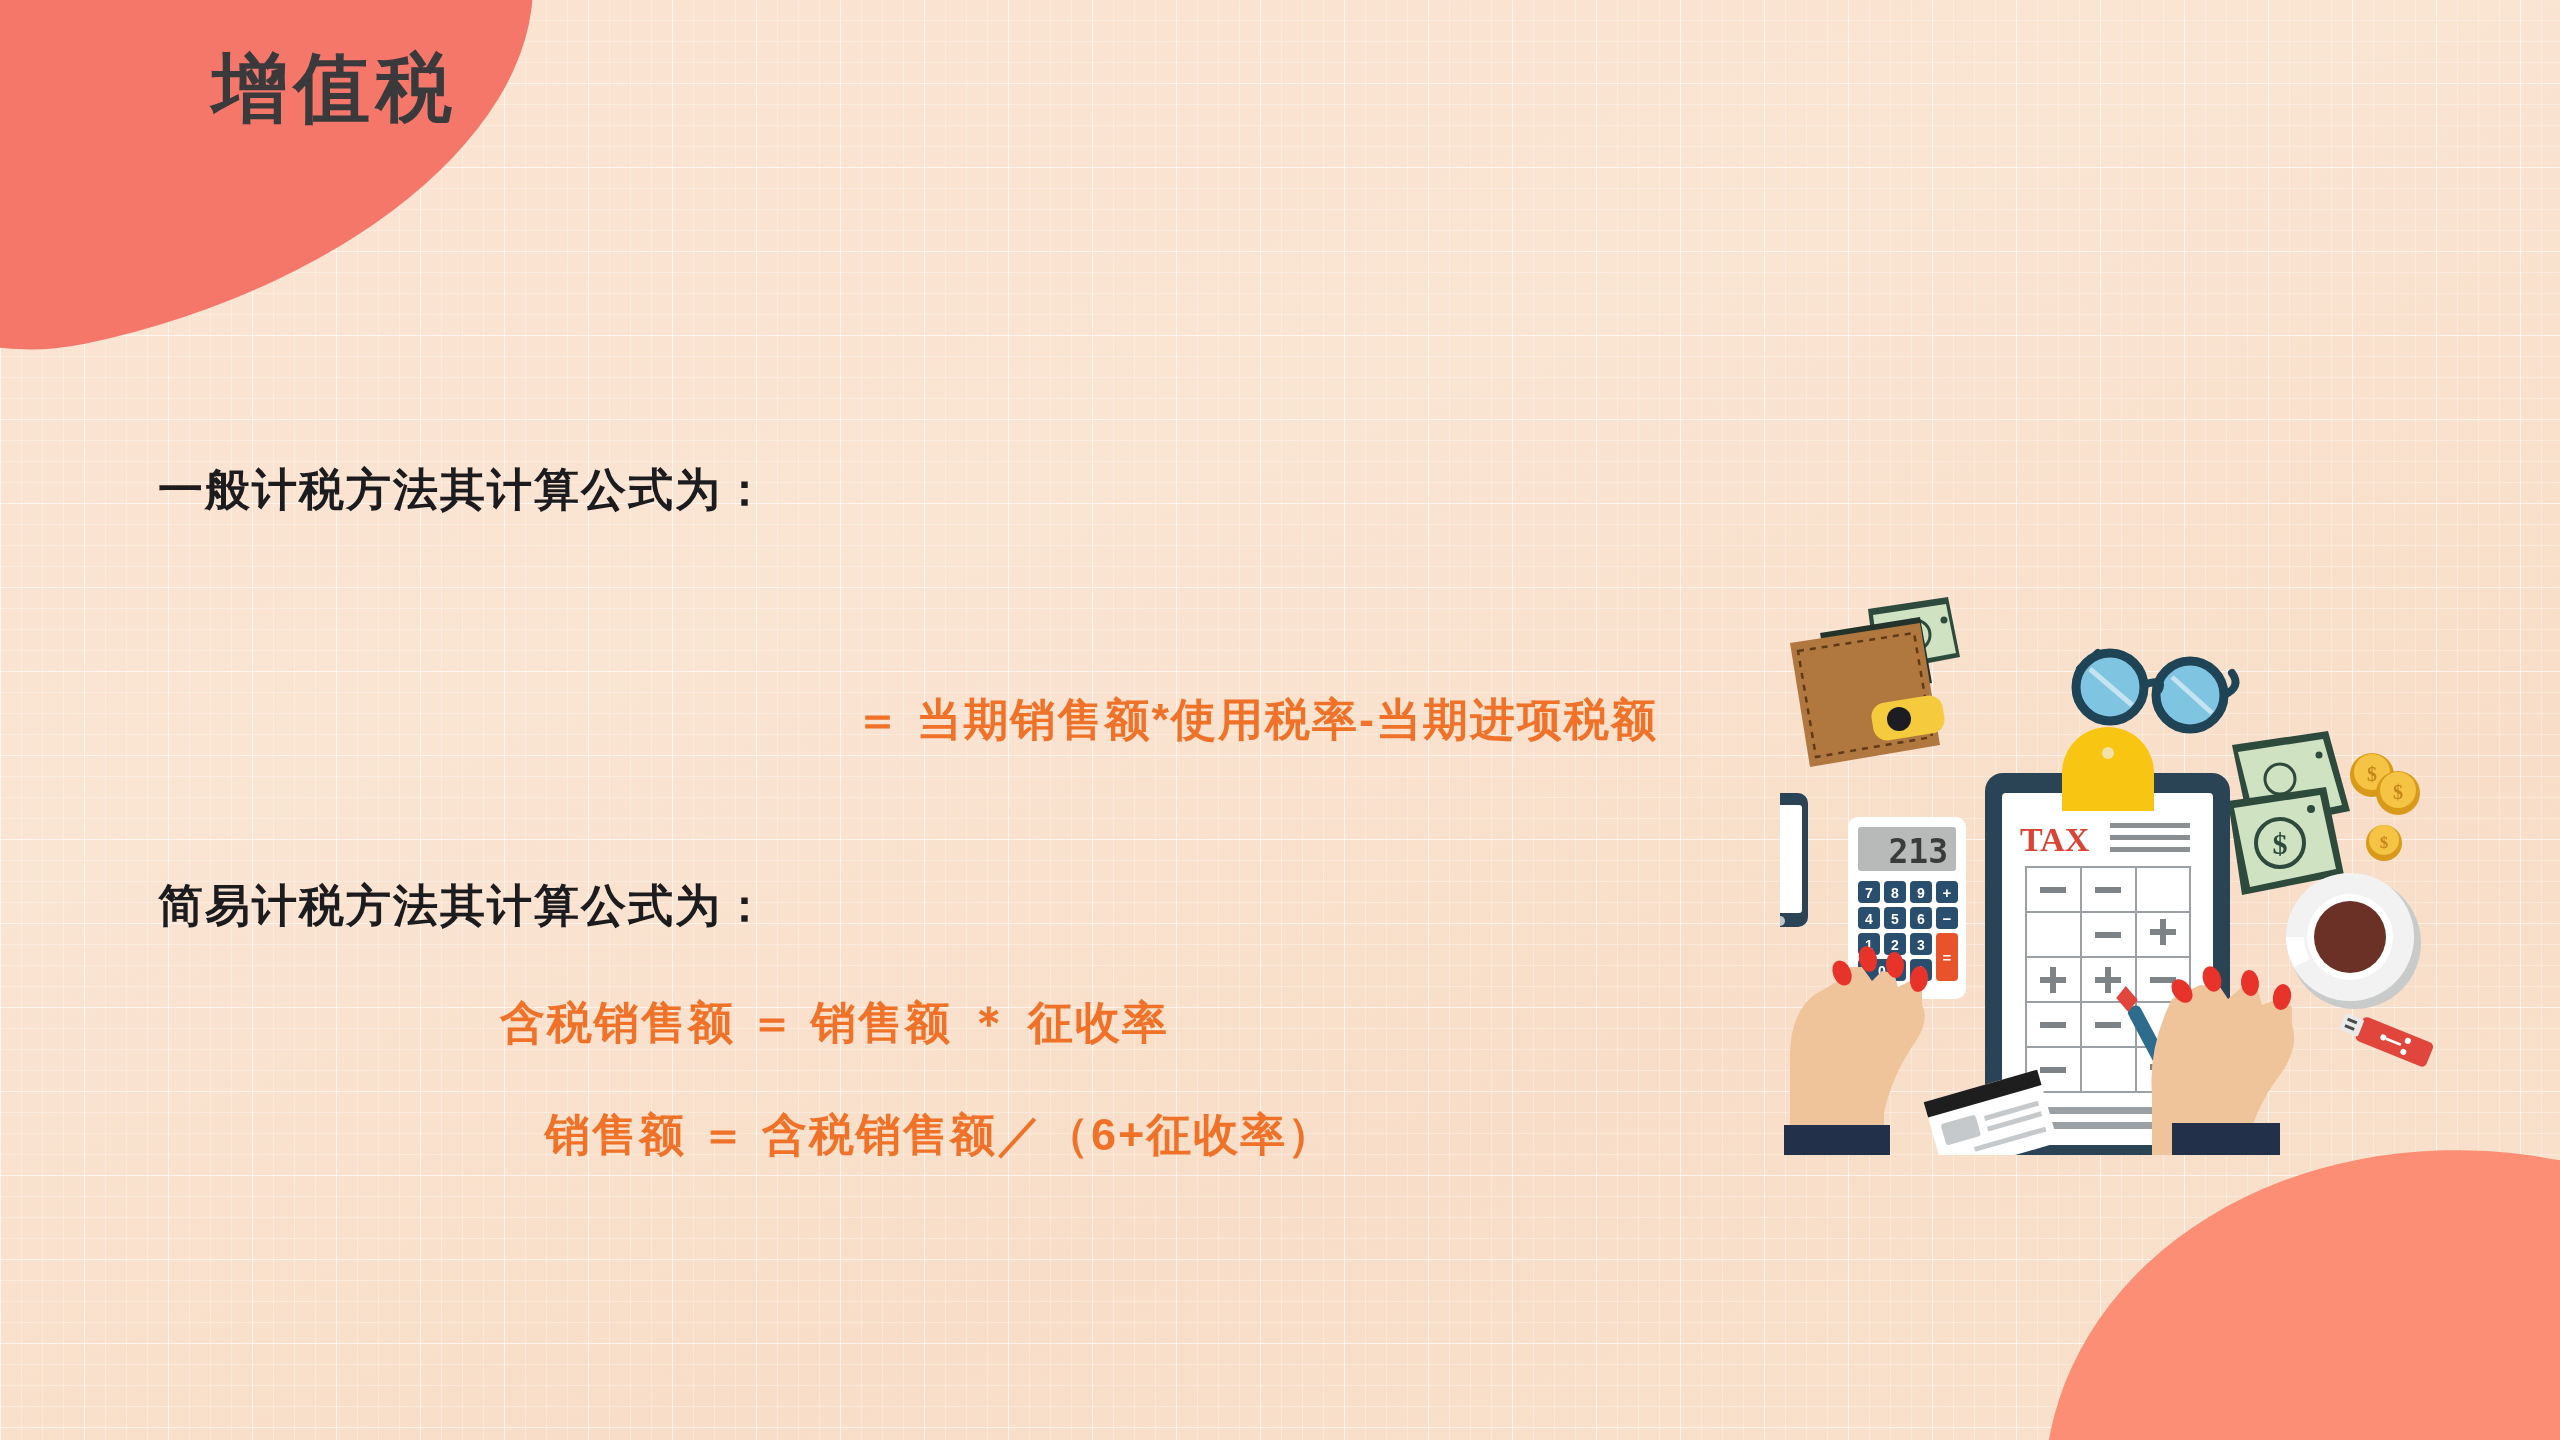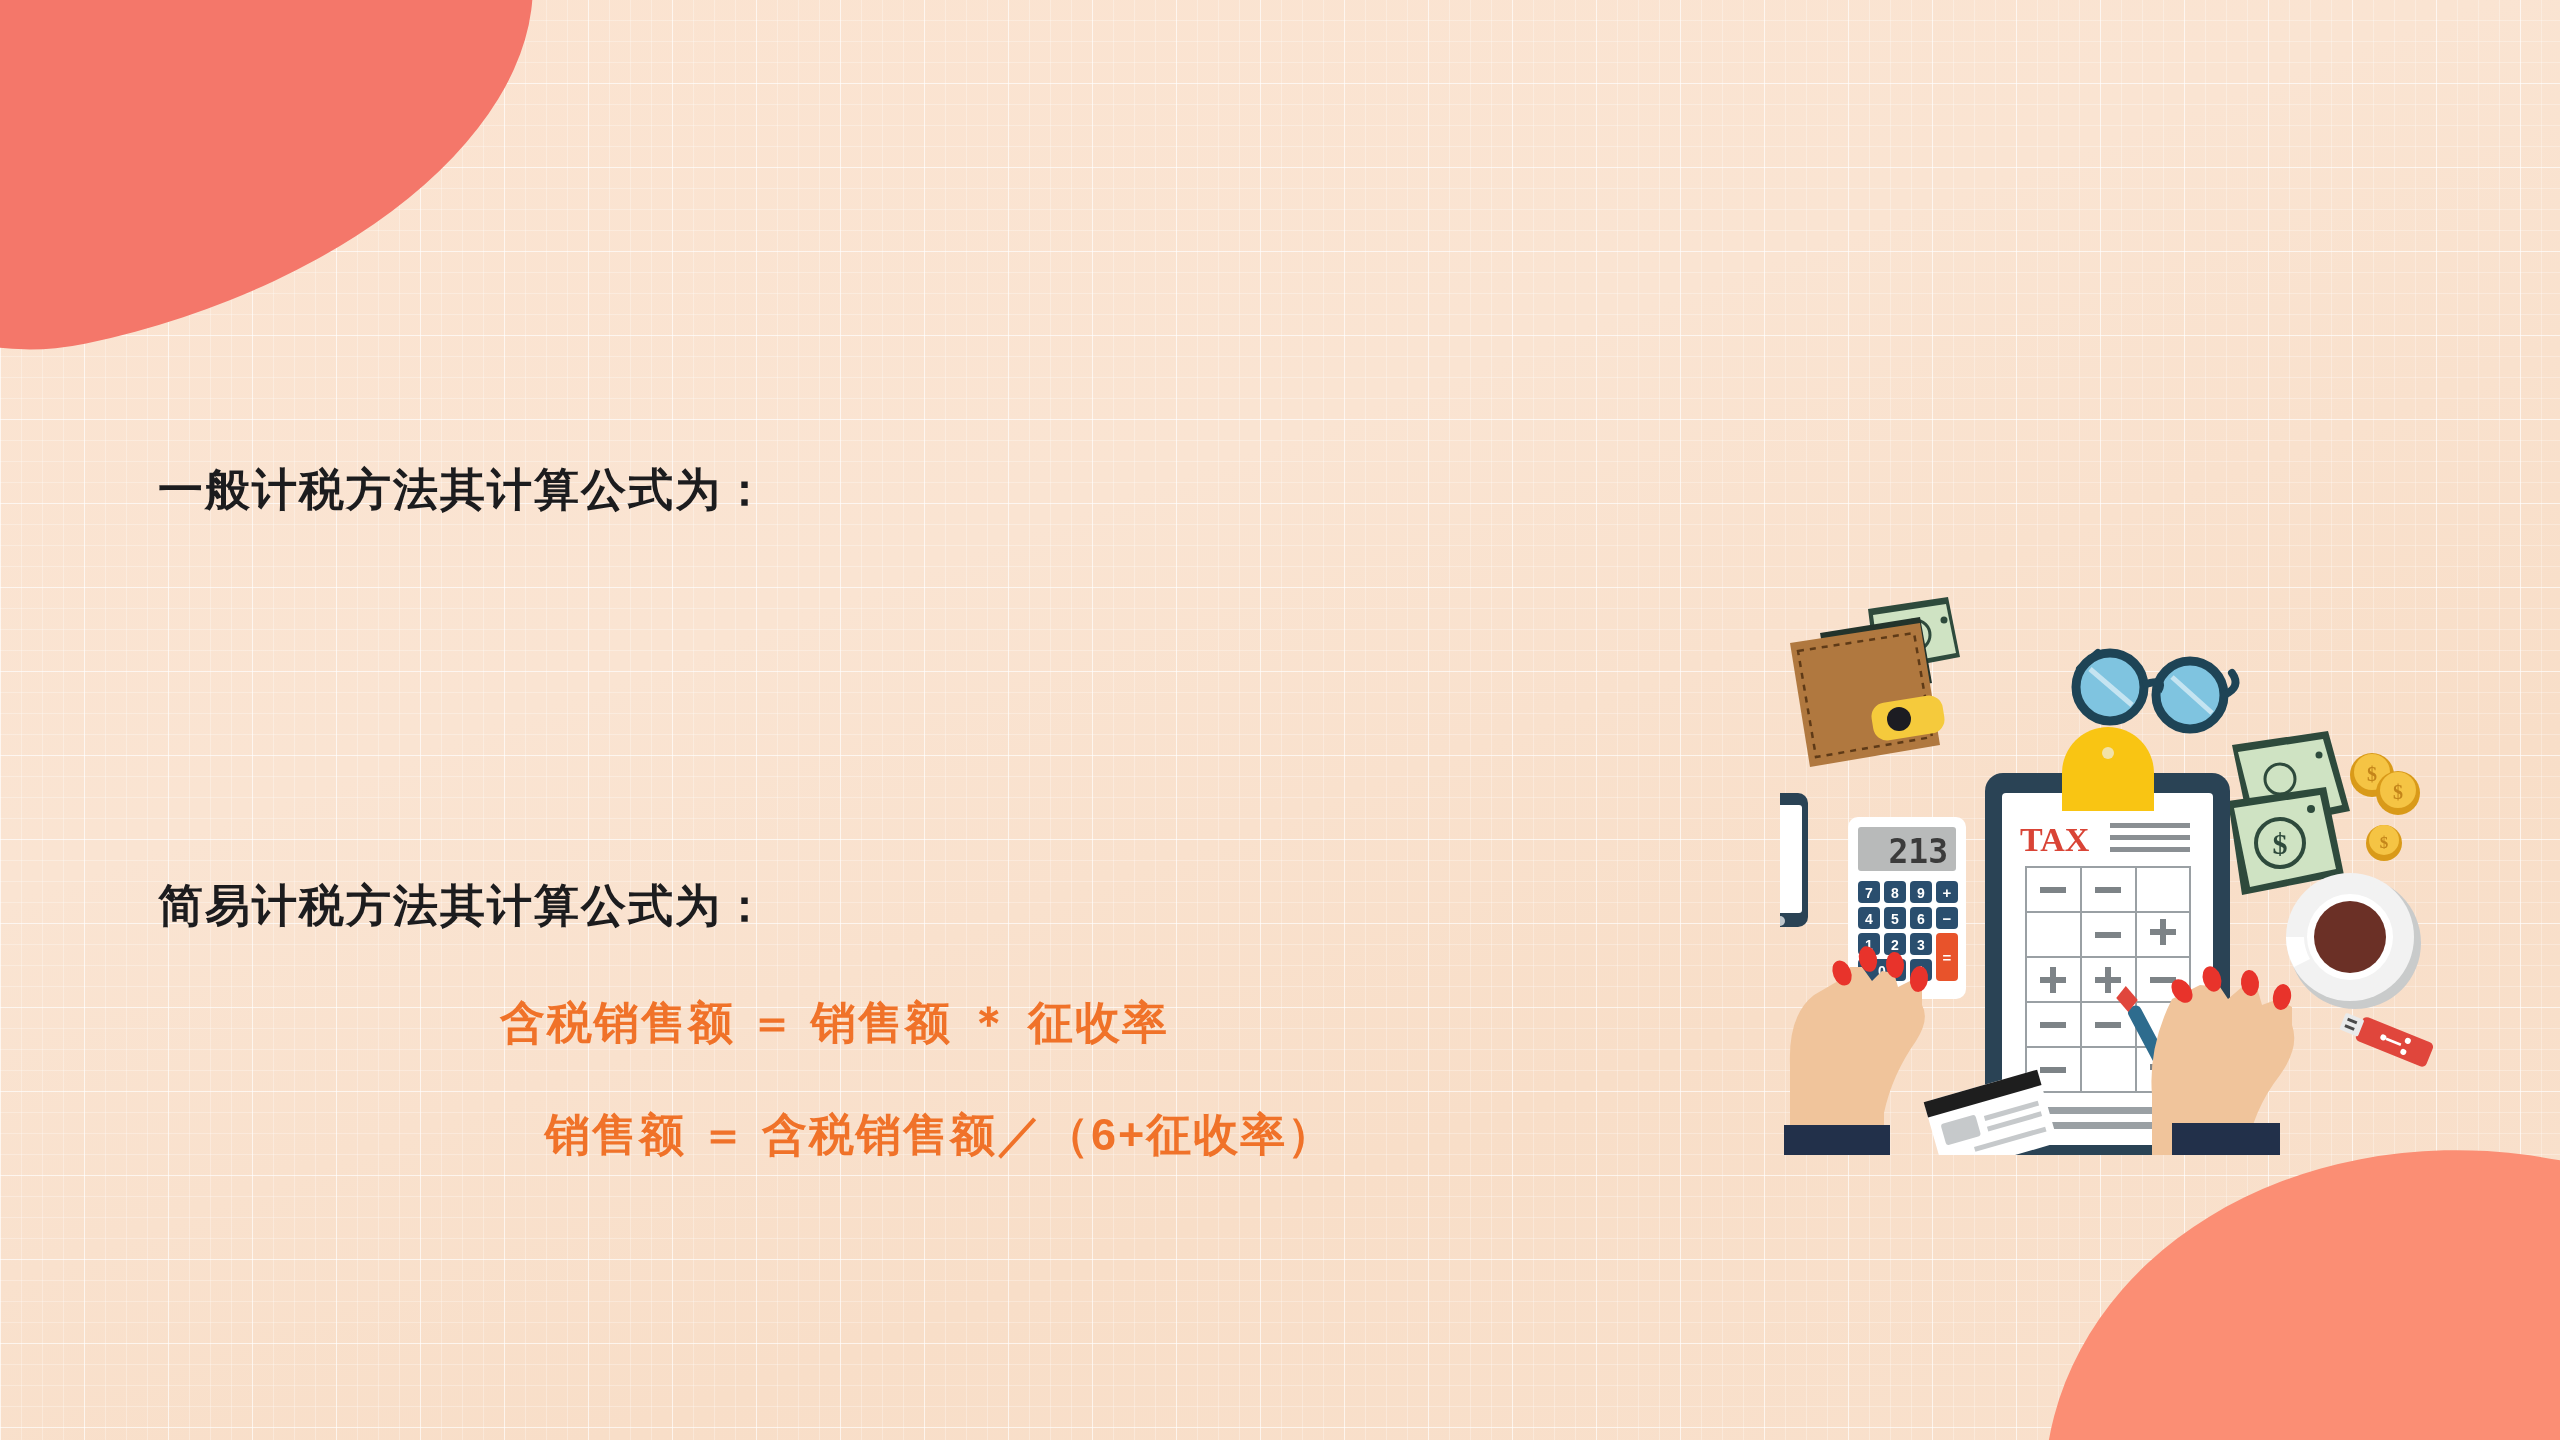--- a/index.html
+++ b/index.html
@@ -67,22 +67,24 @@
   .illu > *{position:absolute;}
 </style>
 </head>
 <body>
 
 <div class="slide">
 
   <div class="blob-tl"></div>
   <div class="blob-br"></div>
 
+  <div class="page-title">增值税</div>
 
   <div class="lead l1">一般计税方法其计算公式为：</div>
+  <div class="formula f2">＝ 当期销售额*使用税率-当期进项税额</div>
 
   <div class="lead l2">简易计税方法其计算公式为：</div>
   <div class="formula f3">含税销售额 ＝ 销售额 ＊ 征收率</div>
   <div class="formula f4">销售额 ＝ 含税销售额／（6+征收率）</div>
 
   <div class="illu">
     <svg width="700" height="560" viewBox="0 0 700 560">
 
       <g>
         <polygon points="88,14 168,2 180,62 96,78" fill="#2E4A3C"></polygon>

